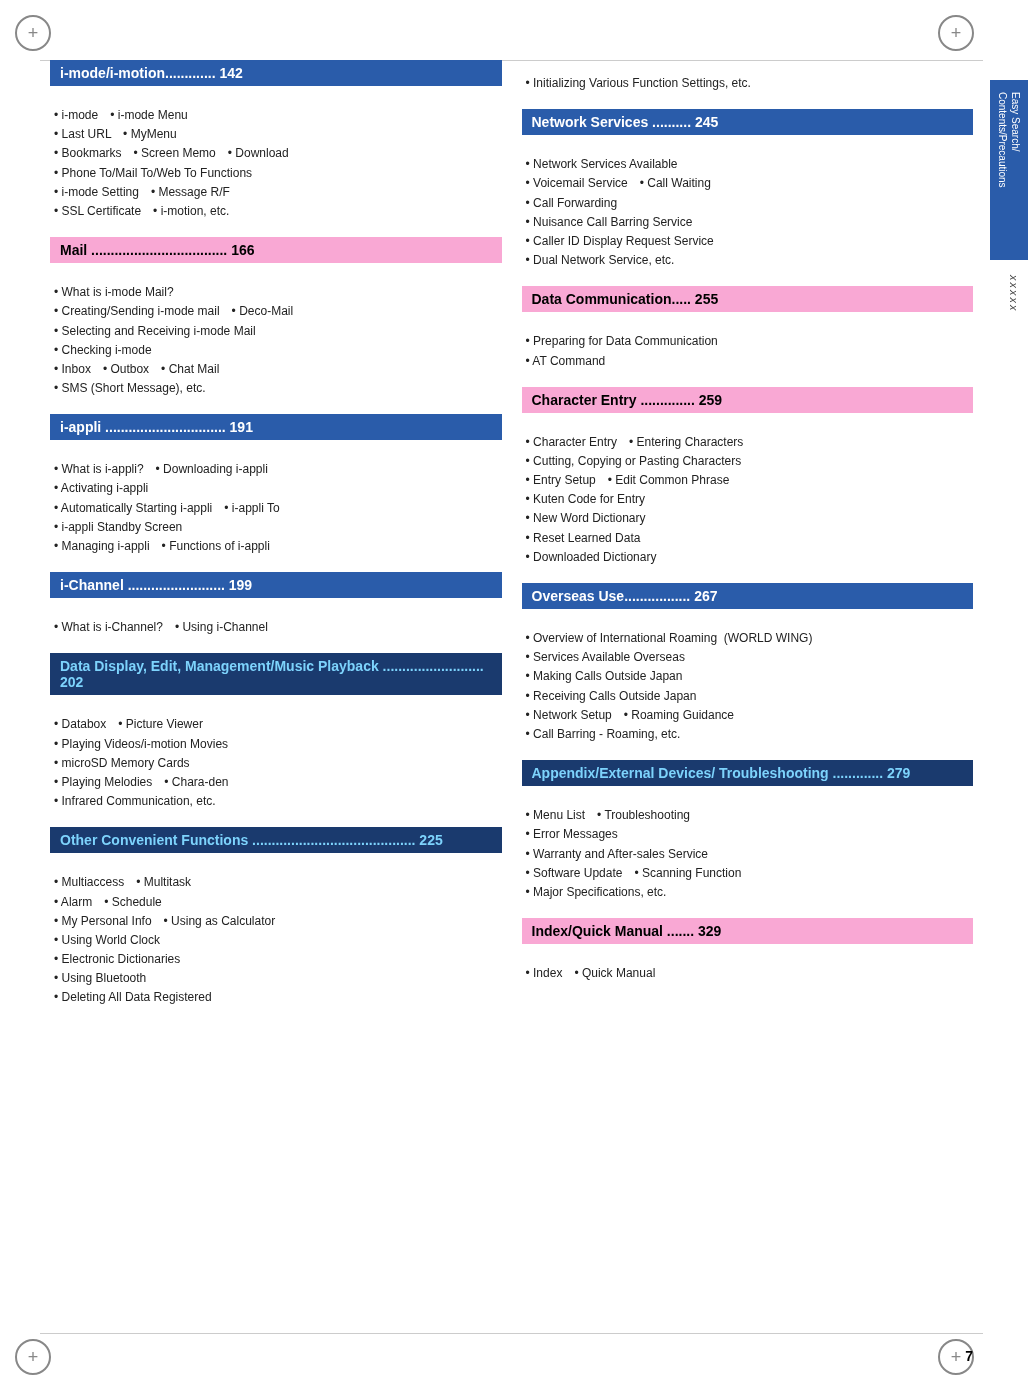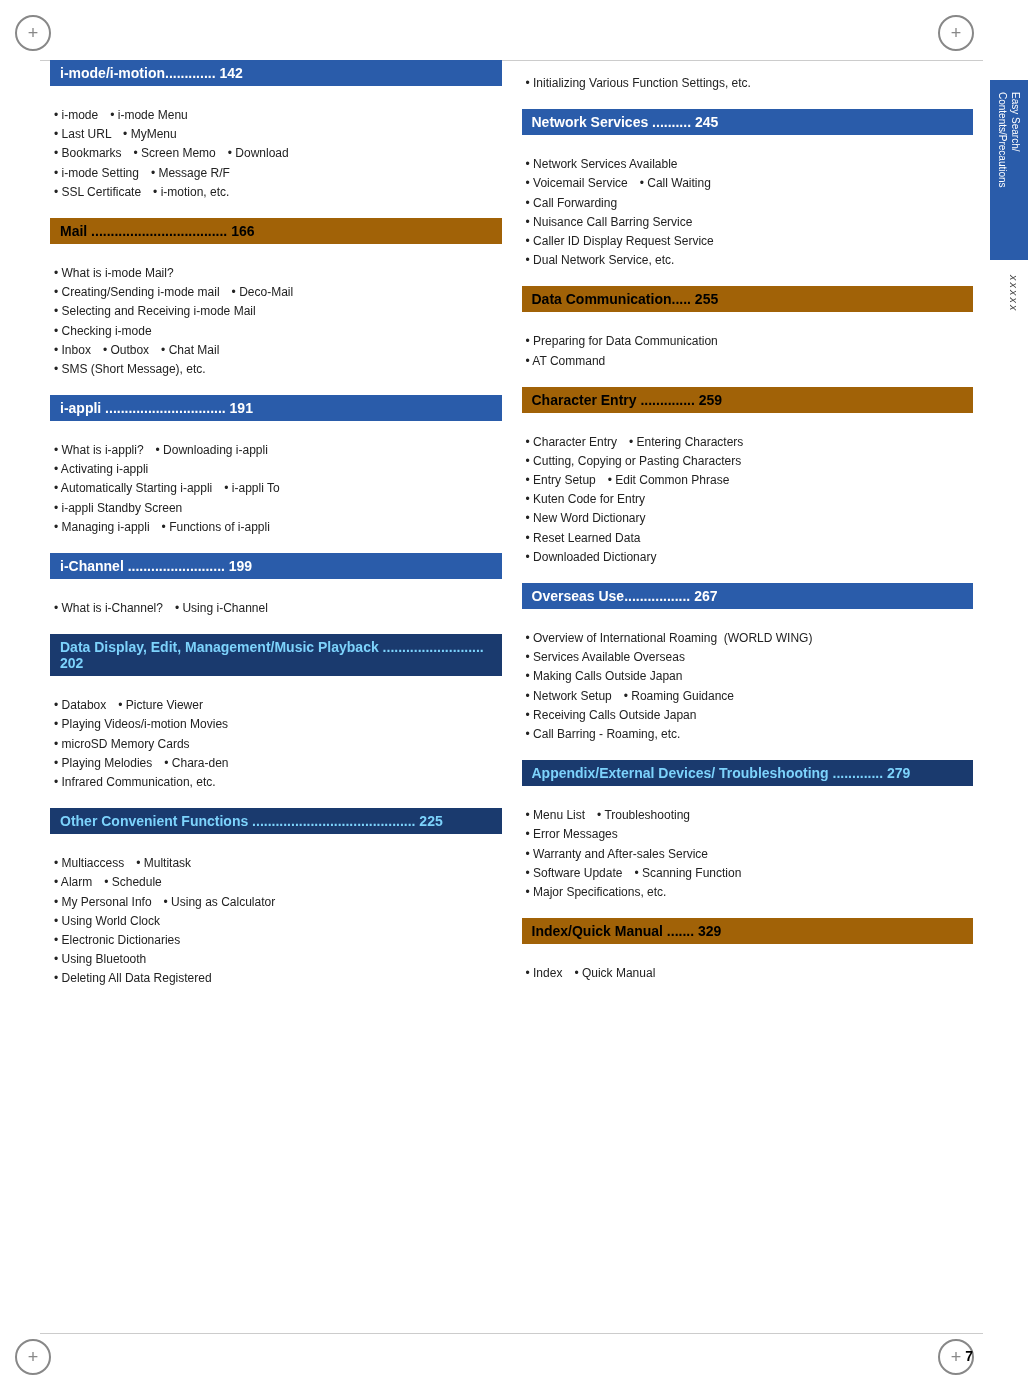--- a/index.html
+++ b/index.html
@@ -118,21 +118,21 @@
       font-size: 14px;
       margin-bottom: 6px;
     }
 
     .section-header.blue-bg {
       background: #2a5caa;
       color: #fff;
     }
 
     .section-header.light-blue-bg {
-      background: #a16207;
+      background: #f9a8d4;
       color: #000;
     }
 
     .section-header.dark-header {
       background: #1a3a6e;
       color: #7dd3fc;
     }
 
     .section-items {
       padding: 14px 0 2px 4px;
@@ -195,20 +195,21 @@
 
   <div class="main-content">
 
     <div class="col-left" id="left-col">
         <div class="section">
           <div class="section-header blue-bg">i-mode/i-motion............. 142</div>
           <div class="section-items">
             <div class="section-item">• i-mode　• i-mode Menu</div>
             <div class="section-item">• Last URL　• MyMenu</div>
             <div class="section-item">• Bookmarks　• Screen Memo　• Download</div>
+            <div class="section-item">• Phone To/Mail To/Web To Functions</div>
             <div class="section-item">• i-mode Setting　• Message R/F</div>
             <div class="section-item">• SSL Certificate　• i-motion, etc.</div>
           </div>
         </div>
         <div class="section">
           <div class="section-header light-blue-bg">Mail ................................... 166</div>
           <div class="section-items">
             <div class="section-item">• What is i-mode Mail?</div>
             <div class="section-item">• Creating/Sending i-mode mail　• Deco-Mail</div>
             <div class="section-item">• Selecting and Receiving i-mode Mail</div>
@@ -292,22 +293,22 @@
             <div class="section-item">• Reset Learned Data</div>
             <div class="section-item">• Downloaded Dictionary</div>
           </div>
         </div>
         <div class="section">
           <div class="section-header blue-bg">Overseas Use................. 267</div>
           <div class="section-items">
             <div class="section-item">• Overview of International Roaming&nbsp;&nbsp;(WORLD WING)</div>
             <div class="section-item">• Services Available Overseas</div>
             <div class="section-item">• Making Calls Outside Japan</div>
+            <div class="section-item">• Receiving Calls Outside Japan</div>
             <div class="section-item">• Network Setup　• Roaming Guidance</div>
-            <div class="section-item">• Receiving Calls Outside Japan</div>
             <div class="section-item">• Call Barring - Roaming, etc.</div>
           </div>
         </div>
         <div class="section">
           <div class="section-header dark-header">Appendix/External Devices/ Troubleshooting ............. 279</div>
           <div class="section-items">
             <div class="section-item">• Menu List　• Troubleshooting</div>
             <div class="section-item">• Error Messages</div>
             <div class="section-item">• Warranty and After-sales Service</div>
             <div class="section-item">• Software Update　• Scanning Function</div>

